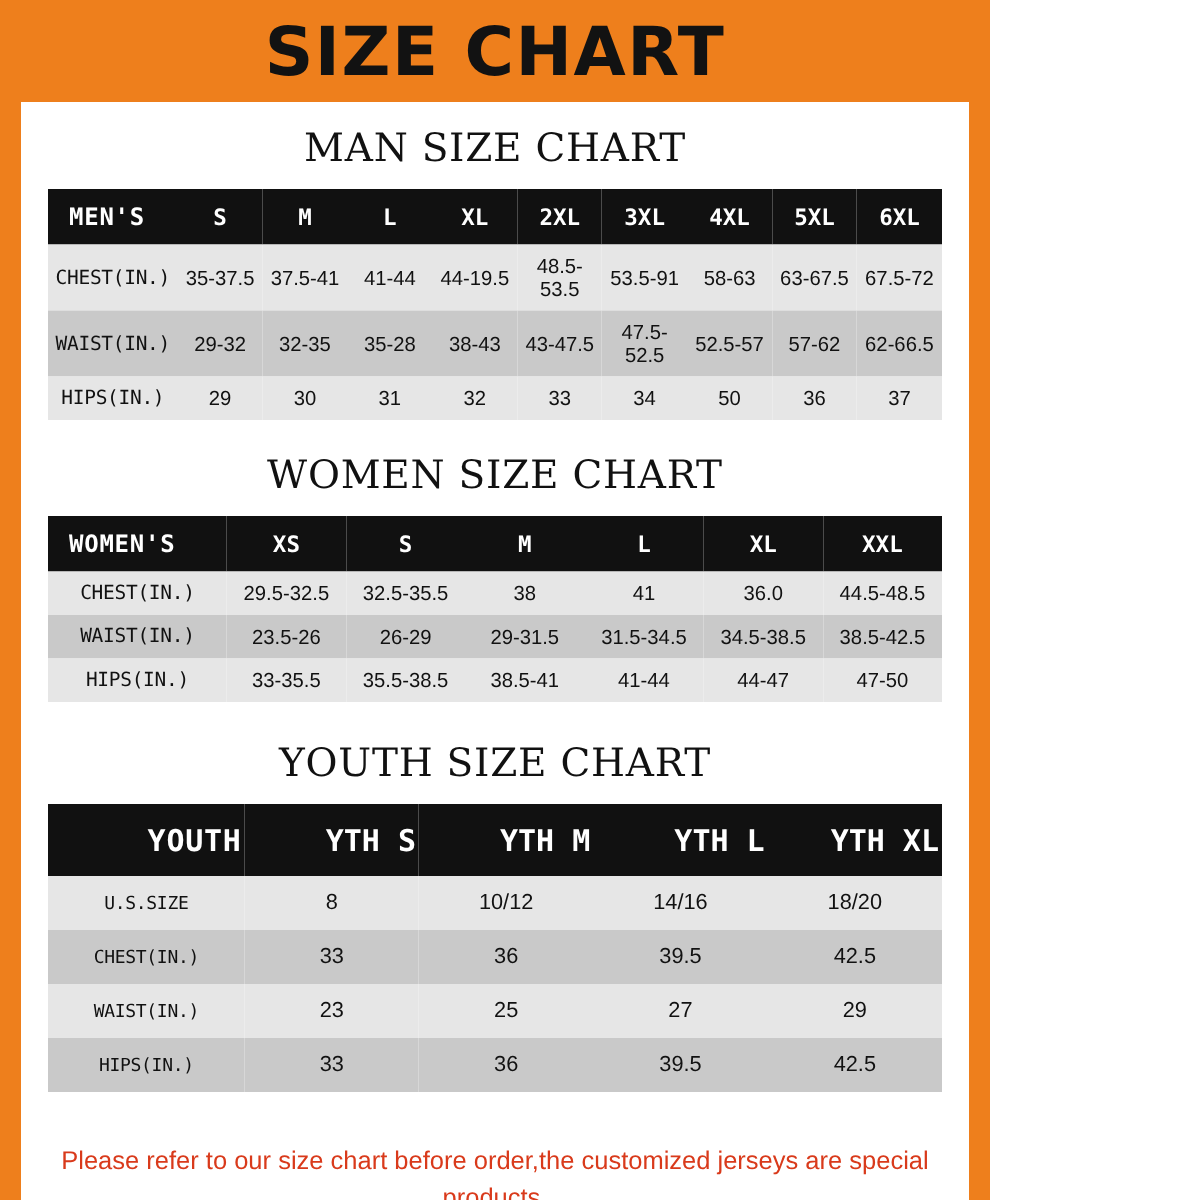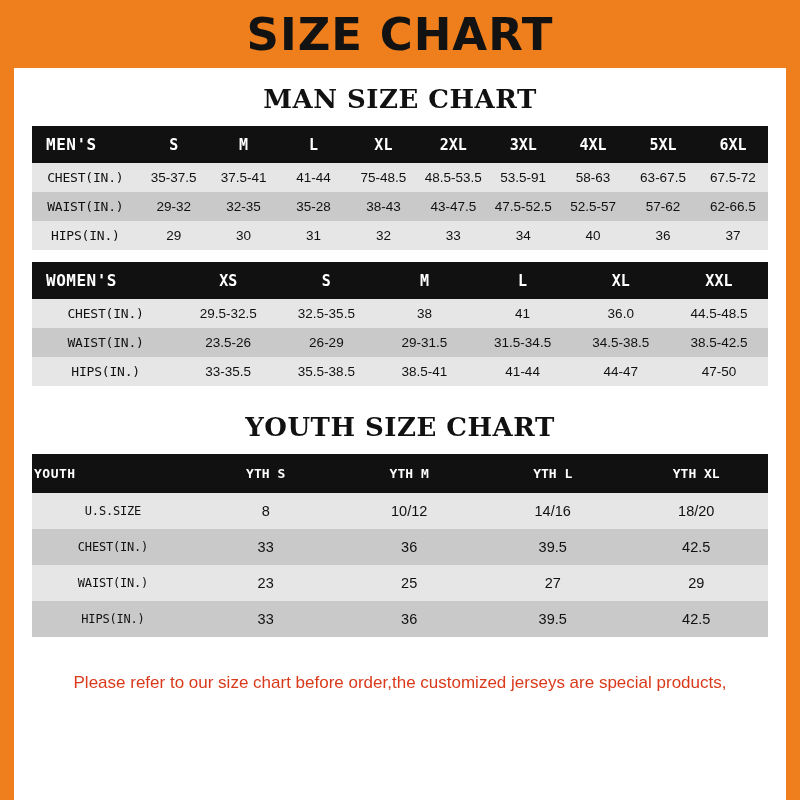--- a/index.html
+++ b/index.html
@@ -8,21 +8,21 @@
   }
   body {
     width: 800px;
     height: 800px;
     background: #ffffff;
     font-family: "Liberation Sans", sans-serif;
     overflow: hidden;
   }
   .page {
     position: relative;
-    width: 800px;
+    width: 660px;
     height: 800px;
     background: #ffffff;
     box-sizing: border-box;
     border-left: 14px solid #ee7f1c;
     border-right: 14px solid #ee7f1c;
   }
   .header-band {
     background: #ee7f1c;
     height: 68px;
     display: flex;
@@ -37,21 +37,21 @@
     letter-spacing: 1px;
     color: #121212;
     line-height: 1;
   }
   .section {
     padding: 0 18px;
   }
   .section-title {
     text-align: center;
     font-family: "DejaVu Serif", serif;
-    font-weight: bold;
+    font-weight: normal;
     font-size: 26px;
     color: #111111;
     letter-spacing: 0.5px;
   }
   .man-title { margin: 16px 0 10px; }
   .women-title { margin: 22px 0 10px; }
   .youth-title { margin: 26px 0 10px; }
 
   table {
     width: 100%;
@@ -89,21 +89,21 @@
   }
   tbody tr.odd td { background: #e6e6e6; }
   tbody tr.even td { background: #c9c9c9; }
 
   
   .men-tbl col.c0 { width: 14.5%; }
   
   .women-tbl col.c0 { width: 20%; }
   
   .youth-tbl col.c0 { width: 22%; }
-  .youth-tbl thead th { font-size: 13px; padding: 12px 2px; }
+  .youth-tbl thead th { font-size: 20px; padding: 12px 2px; text-align: right; }
   .youth-tbl tbody td { font-size: 14.5px; padding: 10px 2px; }
   .youth-tbl tbody td.rowlabel { font-size: 12px; }
 
   .footer-note {
     margin: 34px 14px 0 14px;
     color: #d93a1b;
     font-size: 17px;
     line-height: 1.45;
     text-align: center;
     font-family: "Liberation Sans", sans-serif;
@@ -147,21 +147,21 @@
           <th>5XL</th>
           <th>6XL</th>
         </tr>
       </thead>
       <tbody>
         <tr class="odd">
           <td class="rowlabel">CHEST(IN.)</td>
           <td>35-37.5</td>
           <td>37.5-41</td>
           <td>41-44</td>
-          <td>75-48.5</td>
+          <td>44-19.5</td>
           <td>48.5-53.5</td>
           <td>53.5-91</td>
           <td>58-63</td>
           <td>63-67.5</td>
           <td>67.5-72</td>
         </tr>
         <tr class="even">
           <td class="rowlabel">WAIST(IN.)</td>
           <td>29-32</td>
           <td>32-35</td>
@@ -174,29 +174,30 @@
           <td>62-66.5</td>
         </tr>
         <tr class="odd">
           <td class="rowlabel">HIPS(IN.)</td>
           <td>29</td>
           <td>30</td>
           <td>31</td>
           <td>32</td>
           <td>33</td>
           <td>34</td>
-          <td>40</td>
+          <td>50</td>
           <td>36</td>
           <td>37</td>
         </tr>
       </tbody>
     </table>
   </div>
 
   <div class="section">
+    <div class="section-title women-title">WOMEN SIZE CHART</div>
     <table class="women-tbl">
       <colgroup>
         <col class="c0">
           <col>
           <col>
           <col>
           <col>
           <col>
           <col>
       </colgroup>

